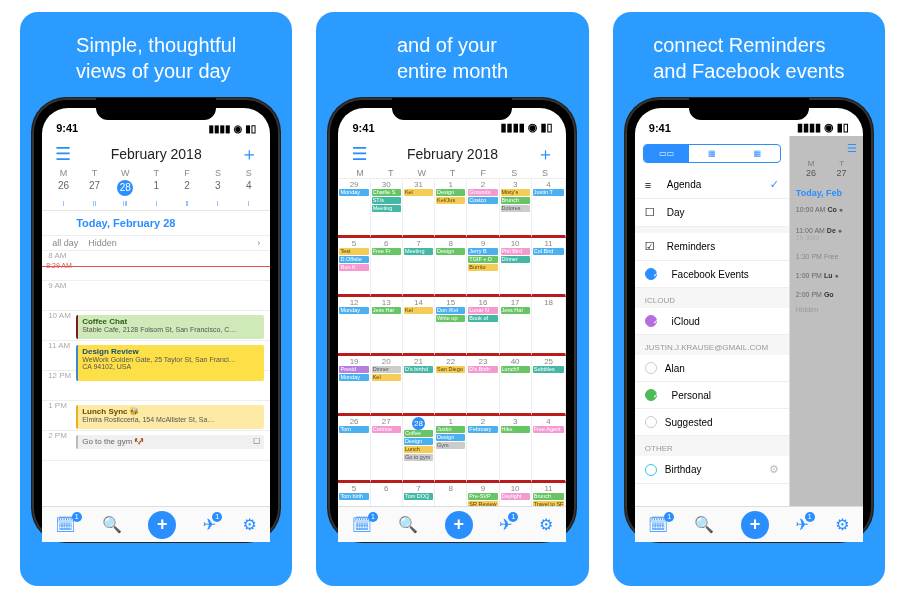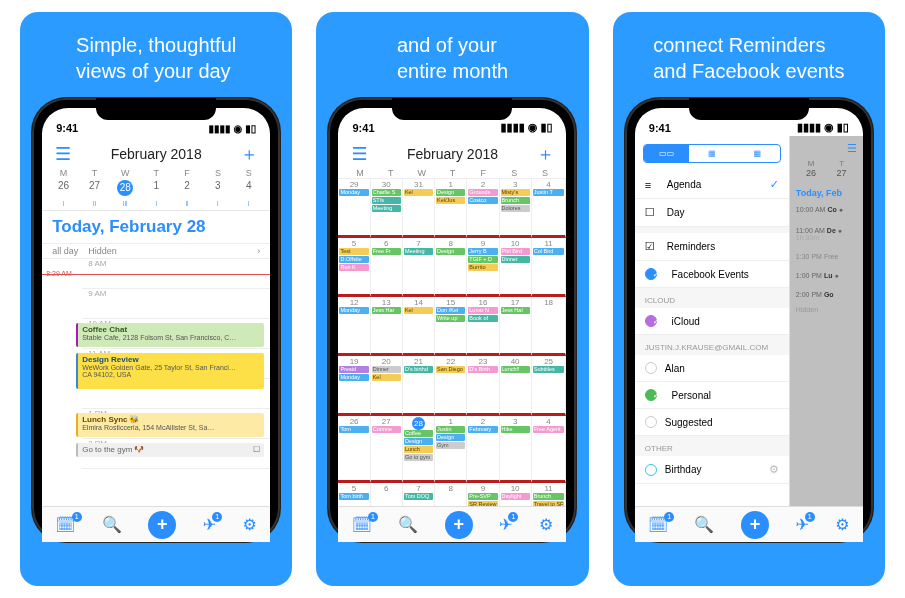--- a/index.html
+++ b/index.html
@@ -82,32 +82,32 @@
   .weekday-row { display: flex; padding: 0 6px; font-size: 9px; color: #888; }
   .weekday-row span { flex: 1; text-align: center; }
   .daynum-row { display: flex; padding: 2px 6px 4px 6px; font-size: 10px; color: #666; }
   .daynum-row span { flex: 1; text-align: center; position: relative; }
   .daynum-row .today { background: #2b8eff; color: #fff; border-radius: 50%; width: 16px; height: 16px; line-height: 16px; margin: 0 auto; display: block; }
   .dots-row { display: flex; padding: 0 6px 4px 6px; }
   .dots-row span { flex: 1; text-align: center; font-size: 6px; color: #2b8eff; }
   .divider { border-top: 1px solid #e6e6e6; }
 
   
-  .today-label { font-size: 17px; padding: 6px 10px; }
+  .today-label { font-size: 11px; padding: 6px 10px; margin-left: 24px; }
   .today-label .b { color: #2b8eff; font-weight: 600; }
   .allday { display: flex; font-size: 9px; color: #888; padding: 2px 10px; border-top: 1px solid #eee; border-bottom: 1px solid #eee; }
   .allday .r { margin-left: auto; }
   .hours { position: relative; font-size: 9px; color: #aaa; }
-  .hr { display:flex; height: 30px; border-bottom: 1px solid #eee; padding-left: 6px; margin-left: 40px; }
+  .hr { display:flex; height: 30px; border-bottom: 1px solid #eee; padding-left: 6px; }
   .hr .t { width: 28px; font-size: 8px; }
   .nowline { position: absolute; left: 0; right: 0; border-top: 1px solid #e05050; }
   .nowline .lbl { font-size: 7px; color: #e05050; position: absolute; left: 4px; top:-5px; }
   .ev { position: absolute; left: 34px; right: 6px; font-size: 8px; border-radius: 2px; padding: 2px 4px; }
   .ev .s { font-size: 7px; color: #555; display:block; }
-  .ev-green { background: #cfe9b8; border-left: 2px solid #a21caf; color: #2e5c16; }
+  .ev-green { background: #cfe9b8; border-left: 2px solid #7f1d1d; color: #2e5c16; }
   .ev-blue  { background: #fde047; border-left: 2px solid #3b87d4; color: #184a7d; }
   .ev-yellow{ background: #fdeaa4; border-left: 2px solid #e6b020; color: #6a4a00; }
   .ev-gray  { background: #f0f0f0; border-left: 2px solid #bbb; color: #666; }
 
   
   .tabbar {
     position: absolute;
     bottom: 0; left: 0; right: 0;
     height: 36px;
     border-top: 1px solid #ddd;

